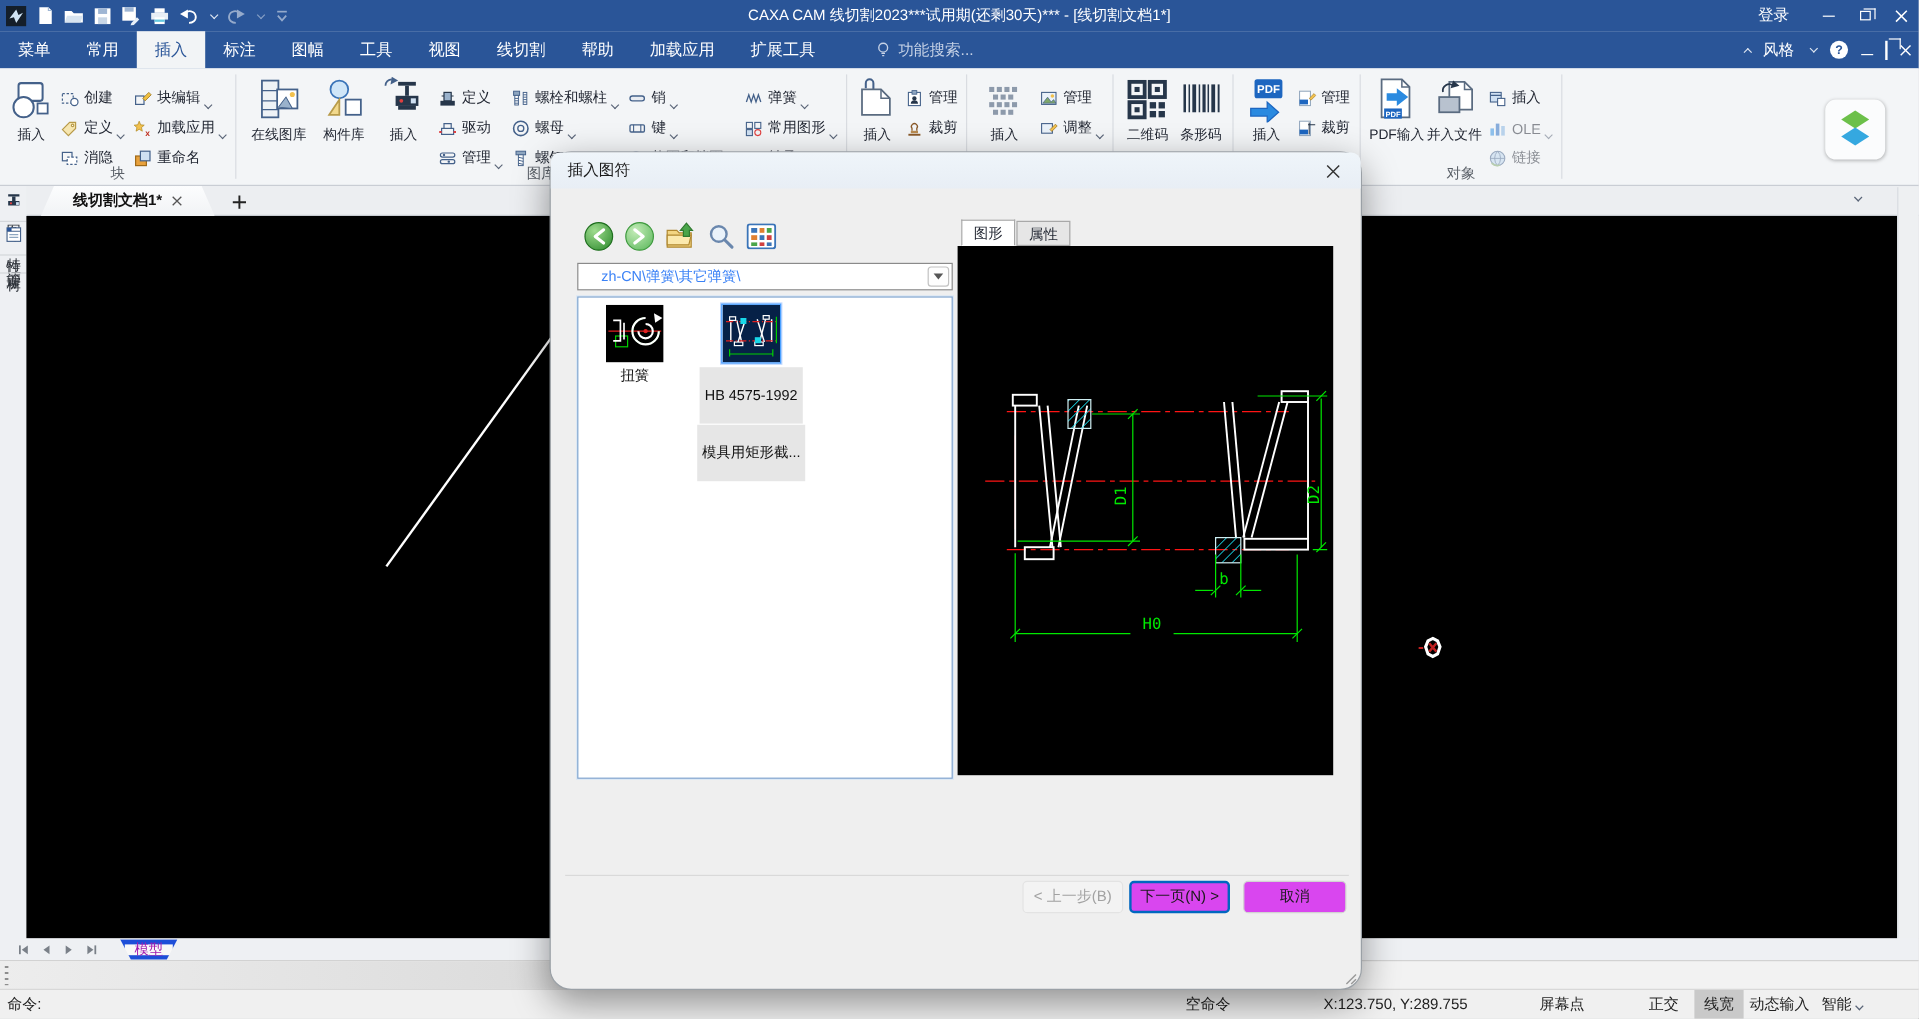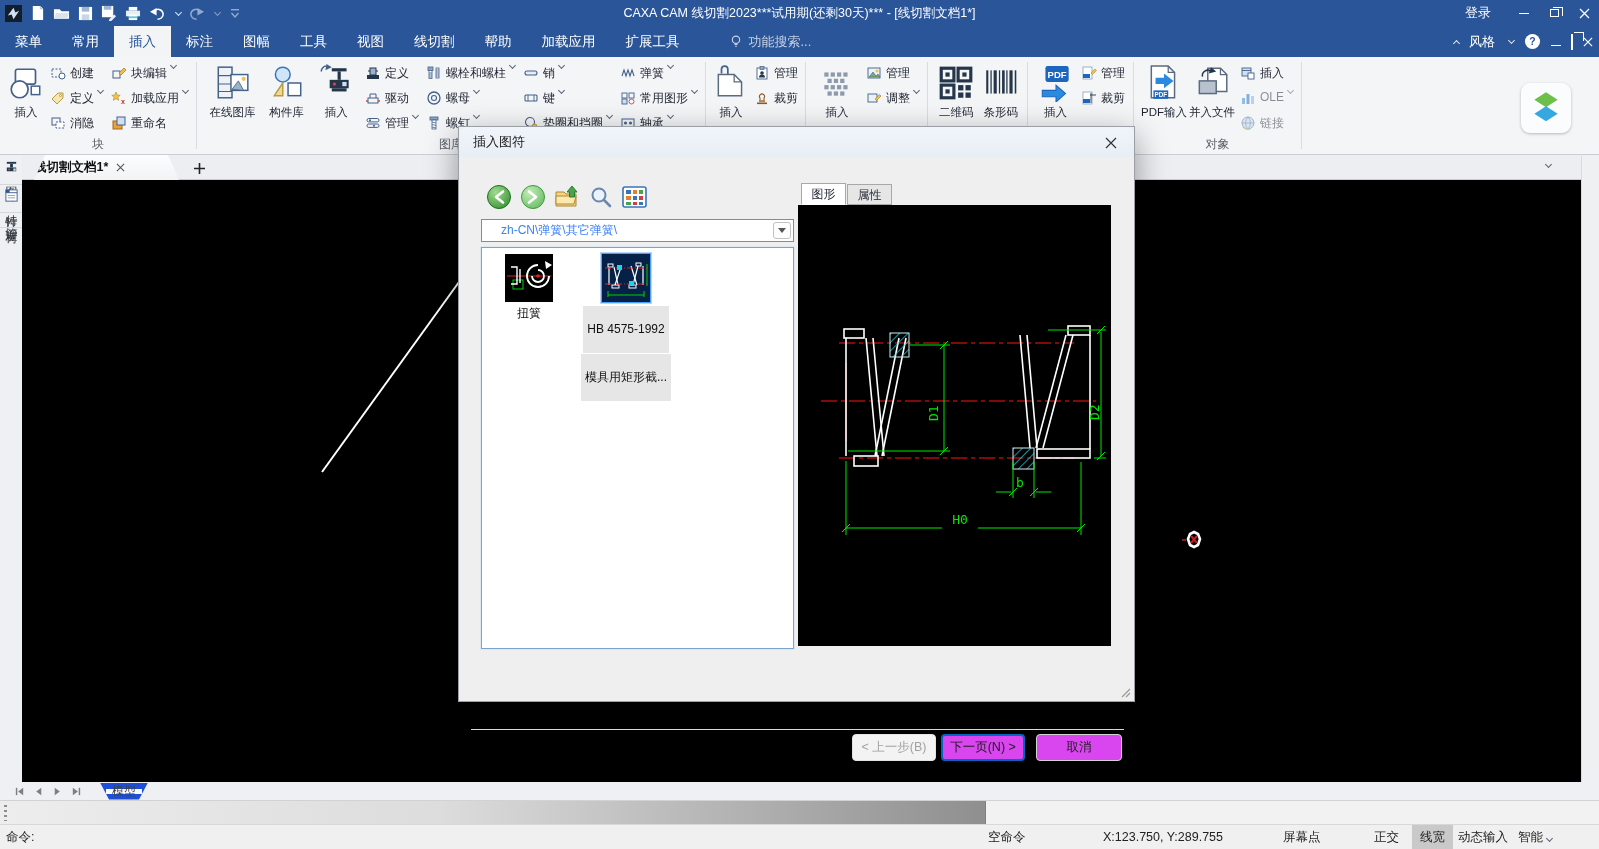--- a/index.html
+++ b/index.html
@@ -31,46 +31,46 @@
 .smallx{font-size:13px;color:#fff}
 
 .ribbon{position:absolute;left:0;top:57px;width:1599px;height:98px;background:#f3f5f7;border-bottom:1px solid #c9cdd4;display:flex}
 .rgroup{position:relative;display:flex;align-items:flex-start;padding:5px 4px 16px 6px}
 .glabel{position:absolute;bottom:1px;left:0;right:0;text-align:center;font-size:12px;color:#5a6068}
 .rsep{width:1px;background:#d9dce1;margin:5px 0}
 .rlarge{width:54px;display:flex;flex-direction:column;align-items:center;padding-top:2px;font-size:11.5px;color:#1f2430;text-align:center;white-space:nowrap}
 .rlarge.wide{width:64px}
 .bigicn{width:38px;height:38px;margin-bottom:3px}
 .rcol{display:flex;flex-direction:column;padding-top:3px}
-.rbtn{display:flex;align-items:flex-start;height:25px;font-size:12px;padding:0 4px;white-space:nowrap}
+.rbtn{display:flex;align-items:flex-end;height:25px;font-size:12px;padding:0 4px;white-space:nowrap}
 .icn{width:16px;height:16px;margin-right:4px;flex:0 0 16px}
 .applogo{position:absolute;right:28px;top:26px;width:50px;height:50px;background:#fbfcfd;border-radius:9px;box-shadow:0 1px 3px rgba(0,0,0,.25);display:flex;align-items:center;justify-content:center}
 
 .doctabrow{position:absolute;left:22px;top:155px;width:1577px;height:25px;background:#eceef1;border-bottom:1px solid #c8ccd2}
-.doctab{position:absolute;left:12px;top:0;width:145px;height:25px;background:linear-gradient(#fcfdfe,#f1f3f5);clip-path:polygon(11px 0,134px 0,145px 25px,0 25px);display:flex;align-items:center;justify-content:flex-start;gap:8px;font-weight:bold;font-size:12.5px;color:#111}
+.doctab{position:absolute;left:12px;top:0;width:145px;height:25px;background:linear-gradient(#fcfdfe,#f1f3f5);clip-path:polygon(11px 0,134px 0,145px 25px,0 25px);display:flex;align-items:center;justify-content:center;gap:8px;font-weight:bold;font-size:12.5px;color:#111}
 .plusbtn{position:absolute;left:167px;top:3px;width:20px;height:20px;display:flex;align-items:center;justify-content:center}
 .tabrow-chev{position:absolute;right:48px;top:9px}
 .sidebar{position:absolute;left:0;top:155px;width:22px;height:627px;background:#eef0f3;display:flex;flex-direction:column;align-items:center;padding-top:2px}
 .stab{display:flex;flex-direction:column;align-items:center;padding:3px 0;border-bottom:1px solid #d4d7db;width:100%}
 .stab span.vtxt{writing-mode:vertical-rl;font-size:12px;color:#2c3138;letter-spacing:2px;margin-top:2px}
 .canvas{position:absolute;left:22px;top:180px;width:1559px;height:602px;background:#000;overflow:hidden}
 .rightstrip{position:absolute;left:1581px;top:156px;width:18px;height:626px;background:#eef0f2;border-left:1px solid #d8dbe0}
 
 .modelrow{position:absolute;left:0;top:782px;width:1599px;height:18px;background:#eef0f3;display:flex;align-items:center}
 .navbtn{width:19px;height:14px;display:flex;align-items:center;justify-content:center}
-.modeltab{margin-left:14px;width:48px;height:17px;background:#f8f8f8;clip-path:polygon(0 0,100% 0,calc(100% - 9px) 100%,9px 100%);border:6px solid #1d4ed8;font-size:12px;display:flex;align-items:center;justify-content:center;color:#404040}
+.modeltab{margin-left:14px;width:48px;height:17px;background:#f8f8f8;clip-path:polygon(0 0,100% 0,calc(100% - 9px) 100%,9px 100%);border:4px solid #1d4ed8;font-size:12px;display:flex;align-items:center;justify-content:center;color:#a21caf}
 
 .cmdstrip{position:absolute;left:0;top:800px;width:1599px;height:24px;background:#f2f2f2;border-top:1px solid #d2d2d2}
 .cmdgrad{position:absolute;left:0;top:0;width:986px;height:24px;background:linear-gradient(to right,#ededed,#dcdcdc 45%,#8f8f8f 100%);border-right:1px solid #808080}
 .grip{position:absolute;left:4px;top:4px;width:3px;height:16px;background:repeating-linear-gradient(#8d8d8d 0 2px,transparent 2px 5px)}
 .statusrow{position:absolute;left:0;top:824px;width:1599px;height:25px;background:#f0f0f0;border-top:1px solid #d8d8d8;font-size:12.5px;color:#222}
 .statusrow .sitem{position:absolute;top:0;line-height:24px;white-space:nowrap}
 .sb-on{background:#c9c9c9;padding:0 8px}
 
-.dialog{position:absolute;left:458px;top:126px;width:677px;height:576px;background:#efefef;border:1px solid #9aa0a6;border-radius:0;box-shadow:0 10px 30px rgba(0,0,0,.4);z-index:50}
+.dialog{position:absolute;left:458px;top:126px;width:677px;height:699px;background:#efefef;border:1px solid #9aa0a6;border-radius:18px;box-shadow:0 10px 30px rgba(0,0,0,.4);z-index:50}
 .dlg-title{height:30px;background:linear-gradient(#eff5fa,#e8eef5);border-radius:8px 8px 0 0;display:flex;align-items:center;padding-left:14px;font-size:13px;color:#1a1a1a}
 .dlg-close{position:absolute;right:10px;top:5px;width:26px;height:21px;display:flex;align-items:center;justify-content:center}
 .dlg-tools{position:absolute;left:26px;top:56px;display:flex;gap:7px;align-items:center}
 .dtool{width:27px;height:27px;display:flex;align-items:center;justify-content:center}
 .combo{position:absolute;left:22px;top:92px;width:313px;height:23px;background:#fff;border:1px solid #8a8a8a;font-size:12px;color:#3b82f6;line-height:21px;padding-left:19px}
 .combo-drop{position:absolute;right:2px;top:2px;width:18px;height:17px;background:#fdfdfd;border:1px solid #c2c2c2;border-radius:3px;display:flex;align-items:center;justify-content:center}
 .tri-down{width:0;height:0;border-left:4px solid transparent;border-right:4px solid transparent;border-top:5px solid #555}
 .flist{position:absolute;left:22px;top:120px;width:313px;height:402px;background:#fff;border:1px solid #7da2ce;box-shadow:0 0 0 1px #dce8f4}
 .fitem{position:absolute;display:flex;flex-direction:column;align-items:center}
 .thumb{width:48px;height:48px}

